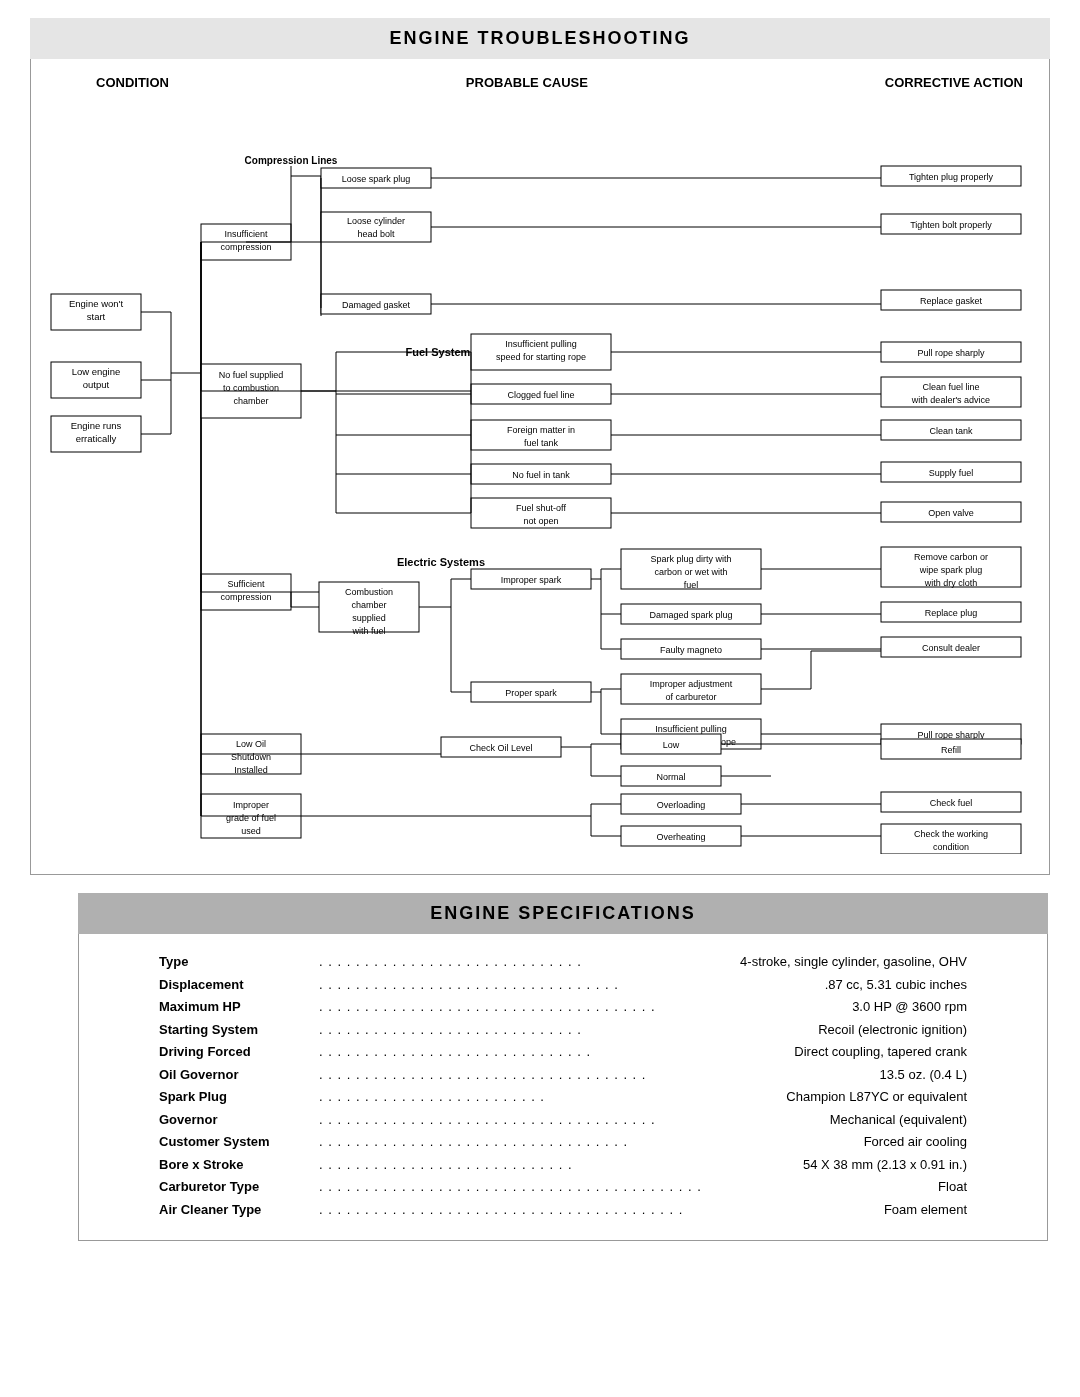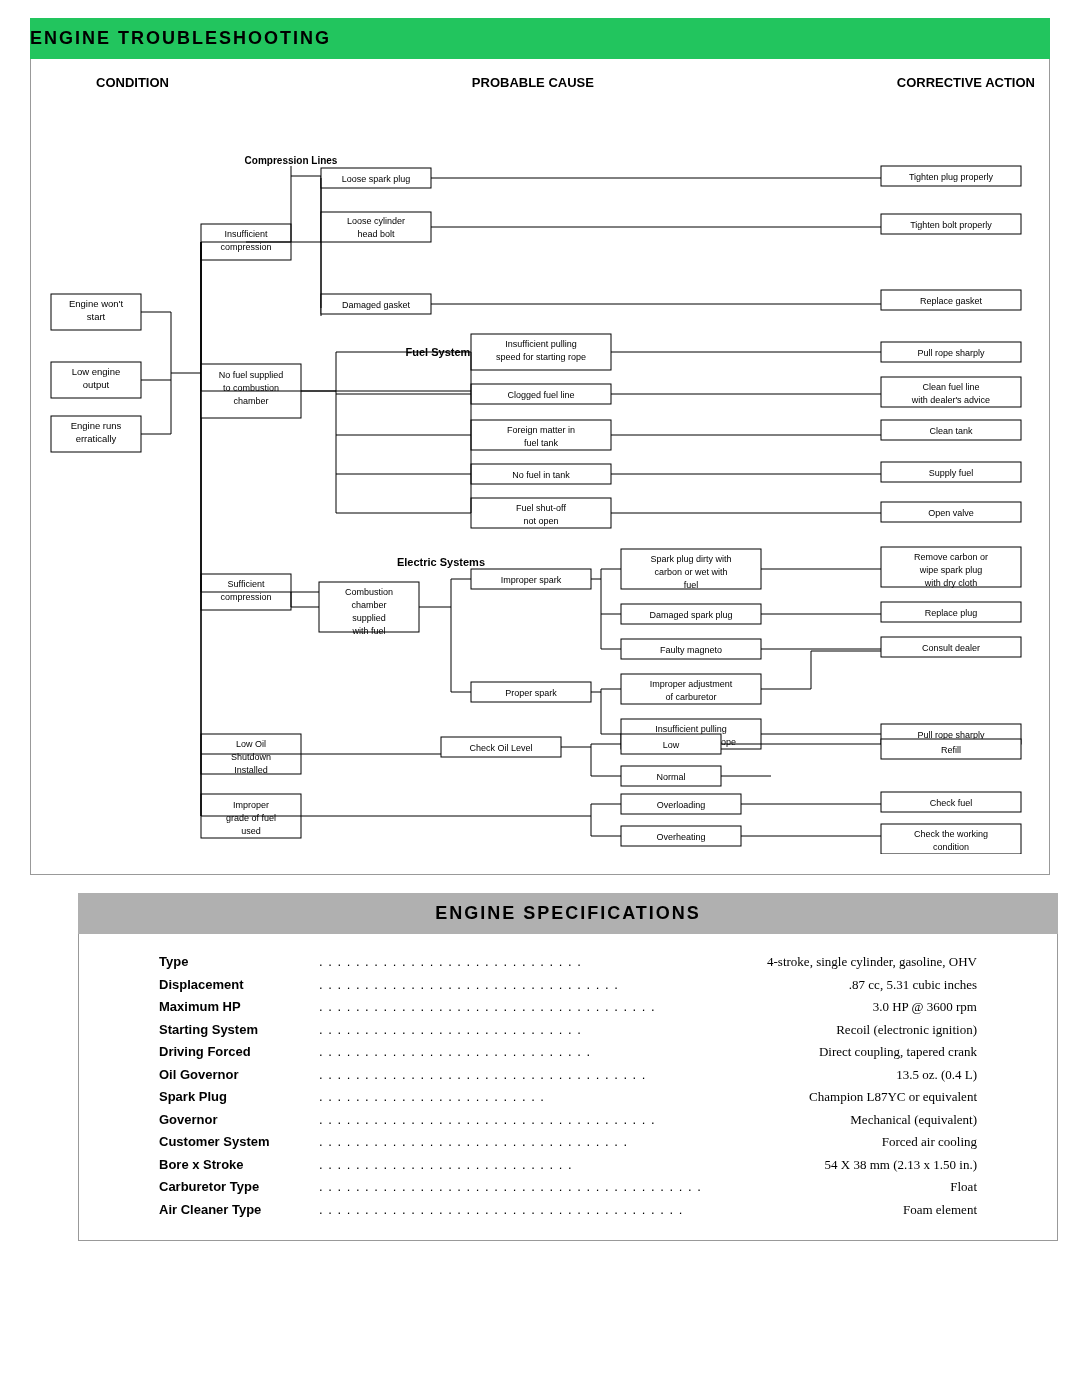--- a/index.html
+++ b/index.html
@@ -13,21 +13,22 @@
     }
     .page {
       width: 1080px;
       min-height: 1397px;
       background: #fff;
       padding: 0;
       display: flex;
       flex-direction: column;
     }
     .section-header {
-      background: #22c55e;
+      background: #e5e5e5;
+      text-align: center;
       padding: 10px 0;
       font-size: 18px;
       font-weight: bold;
       letter-spacing: 2px;
       color: #000;
       margin: 18px 30px 0 30px;
     }
     .troubleshooting-area {
       margin: 0 30px;
       padding: 10px 10px 20px 10px;
@@ -38,21 +39,21 @@
     }
 
     
     .flowchart-container {
       width: 100%;
       overflow: visible;
     }
 
     
     .specs-area {
-      margin: 18px 22px 0 30px;
+      margin: 18px 32px 0 30px;
       padding-left: 48px;
     }
     .specs-header {
       background: #b0b0b0;
       text-align: center;
       padding: 10px 0;
       font-size: 18px;
       font-weight: bold;
       letter-spacing: 2px;
       color: #000;
@@ -75,21 +76,20 @@
     }
     .spec-dots {
       flex: 1;
       letter-spacing: 1px;
       white-space: nowrap;
       overflow: hidden;
     }
     .spec-value {
       text-align: center;
       white-space: nowrap;
-      font-family: Liberation Serif, serif;
     }
 
     .page-footer {
       display: flex;
       justify-content: space-between;
       padding: 20px 40px;
       font-size: 13px;
       margin-top: auto;
     }
   </style>
@@ -98,21 +98,21 @@
 
 <div class="page">
 
   <div class="section-header">ENGINE TROUBLESHOOTING</div>
 
   <div class="troubleshooting-area">
 
     <div style="display:flex; justify-content:space-between; padding: 6px 0 4px 0; font-weight:bold; font-size:13px;">
       <span style="margin-left:55px;">CONDITION</span>
       <span style="margin-left:0px;">PROBABLE CAUSE</span>
-      <span style="margin-right:4px;">CORRECTIVE ACTION</span>
+      <span style="margin-right:16px;">CORRECTIVE ACTION</span>
     </div>
 
     <div class="flowchart-container">
       <svg width="1000" height="760" viewBox="0 0 1000 760" style="display:block; margin:0 auto;">
 
         <defs>
           <marker id="arr" markerWidth="6" markerHeight="6" refX="5" refY="3" orient="auto">
             <path d="M0,0 L6,3 L0,6 Z" fill="#000"></path>
           </marker>
         </defs>
@@ -437,21 +437,21 @@
           <span class="spec-value">Mechanical (equivalent)</span>
         </div>
         <div class="spec-row">
           <span class="spec-label">Customer System</span>
           <span class="spec-dots"> . . . . . . . . . . . . . . . . . . . . . . . . . . . . . . . . . . </span>
           <span class="spec-value">Forced air cooling</span>
         </div>
         <div class="spec-row">
           <span class="spec-label">Bore x Stroke</span>
           <span class="spec-dots"> . . . . . . . . . . . . . . . . . . . . . . . . . . . . </span>
-          <span class="spec-value">54 X 38 mm (2.13 x 1.50 in.)</span>
+          <span class="spec-value">54 X 38 mm (2.13 x 0.91 in.)</span>
         </div>
         <div class="spec-row">
           <span class="spec-label">Carburetor Type</span>
           <span class="spec-dots"> . . . . . . . . . . . . . . . . . . . . . . . . . . . . . . . . . . . . . . . . . . </span>
           <span class="spec-value">Float</span>
         </div>
         <div class="spec-row">
           <span class="spec-label">Air Cleaner Type</span>
           <span class="spec-dots"> . . . . . . . . . . . . . . . . . . . . . . . . . . . . . . . . . . . . . . . . </span>
           <span class="spec-value">Foam element</span>

